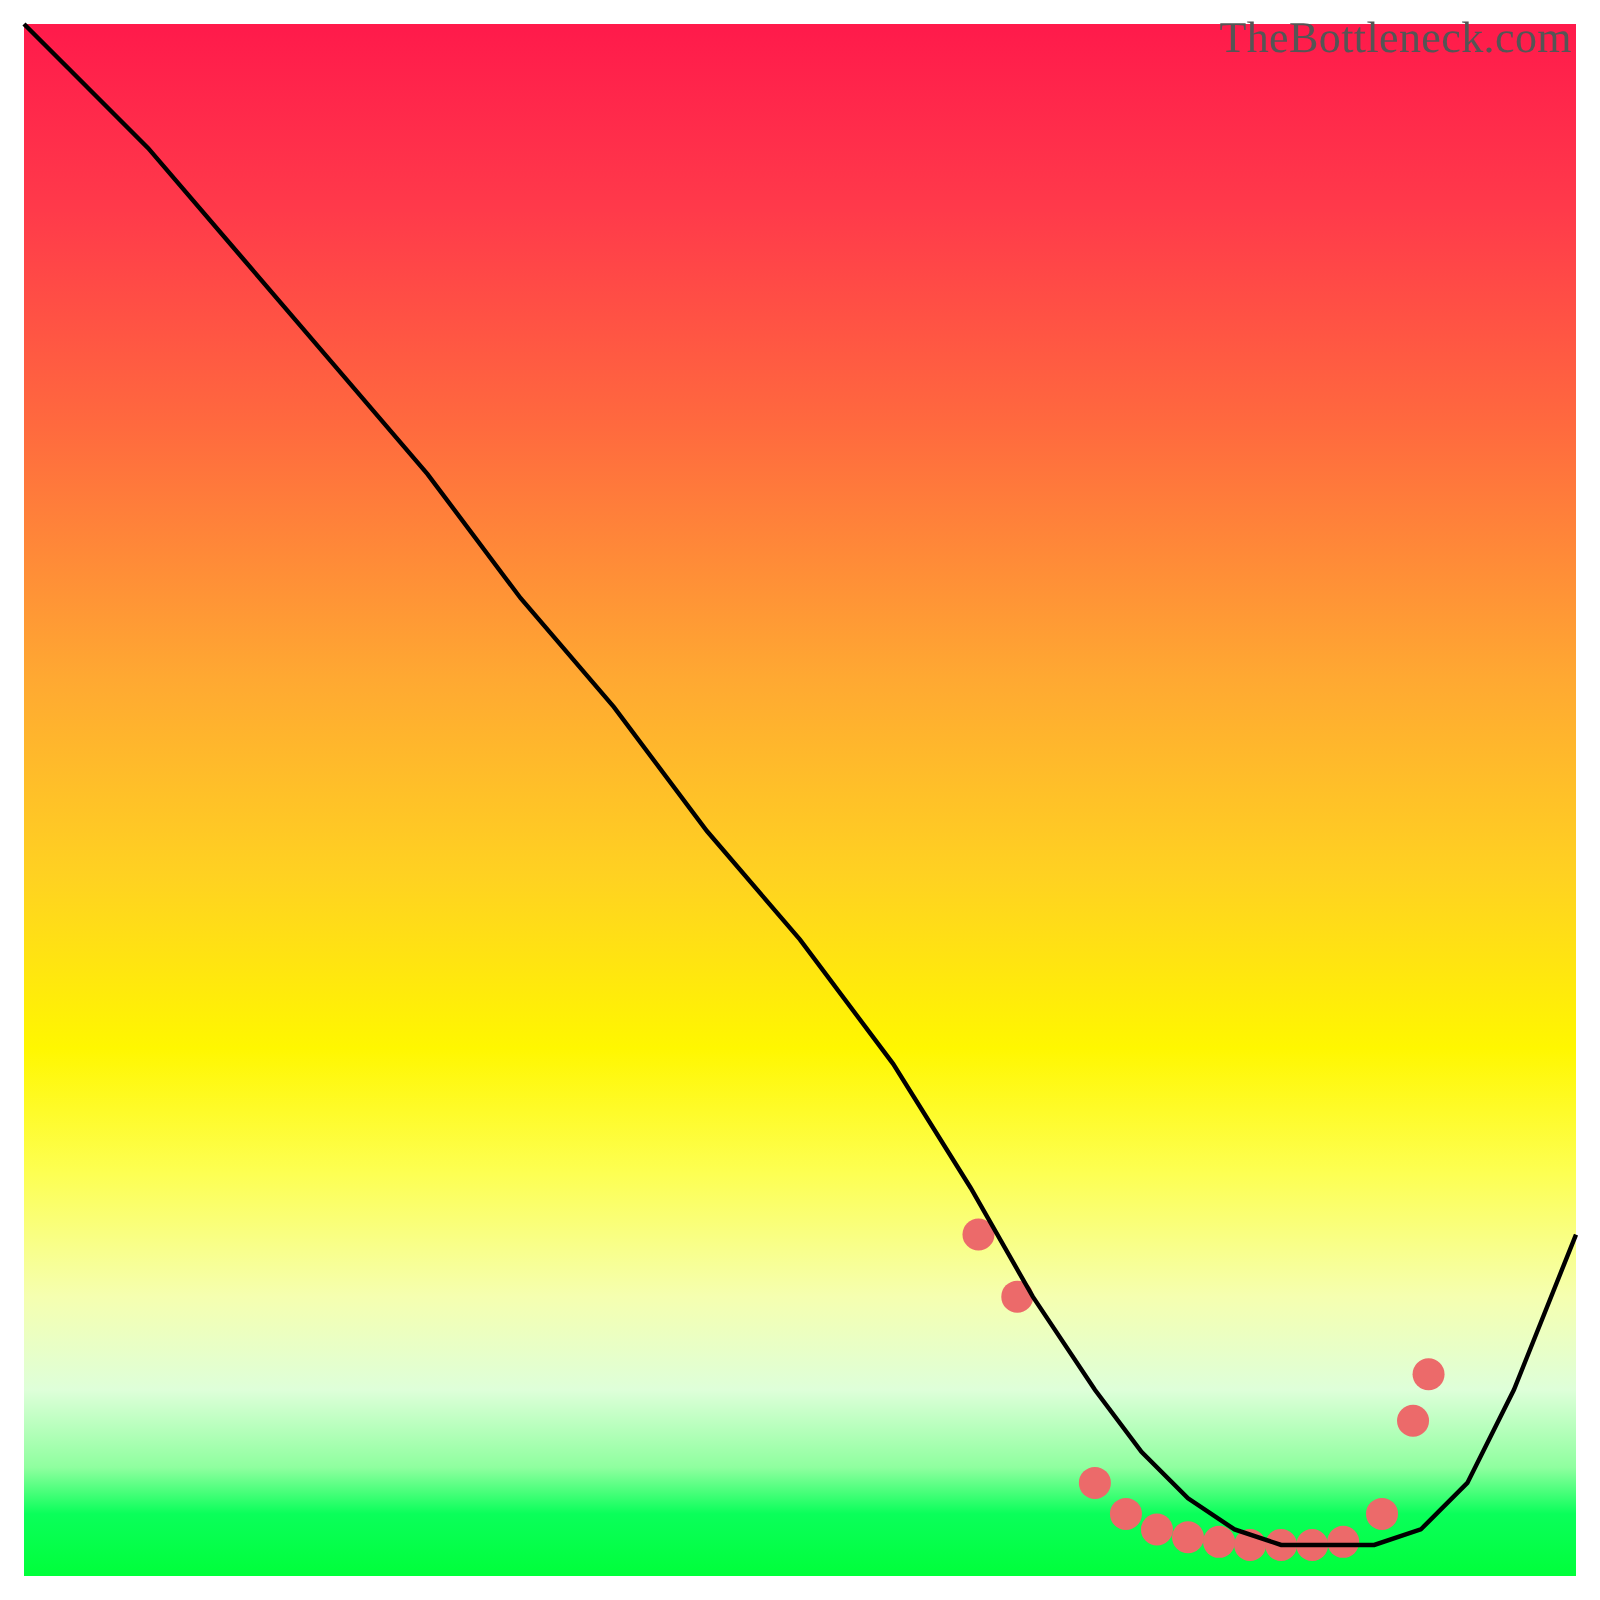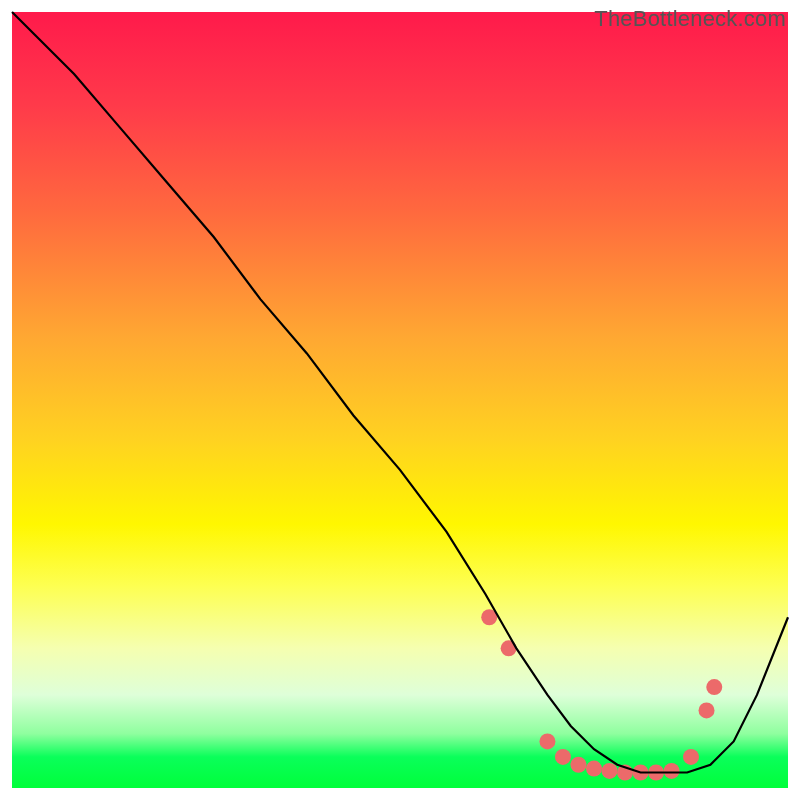--- a/index.html
+++ b/index.html
@@ -8,20 +8,21 @@
     width: 800px;
     height: 800px;
     overflow: hidden;
     background: #fff;
     font-family: Arial, Helvetica, sans-serif;
   }
   .chart-wrap {
     position: relative;
     width: 800px;
     height: 800px;
+    font-family: Liberation Serif, serif;
   }
   .plot-area {
     position: absolute;
     left: 12px;
     top: 12px;
     width: 776px;
     height: 776px;
     background: linear-gradient(
       to bottom,
       #ff1a4b 0%,

